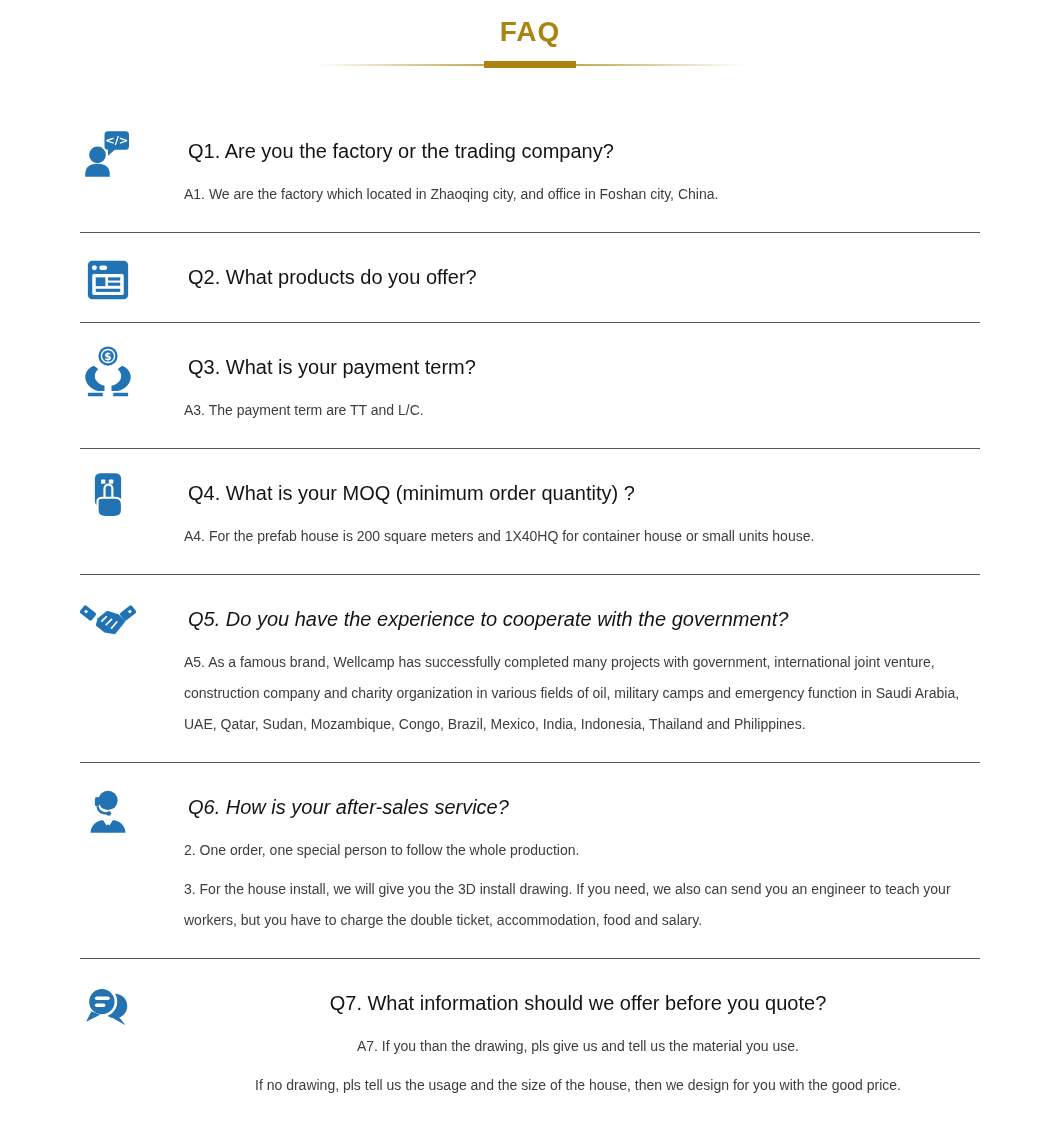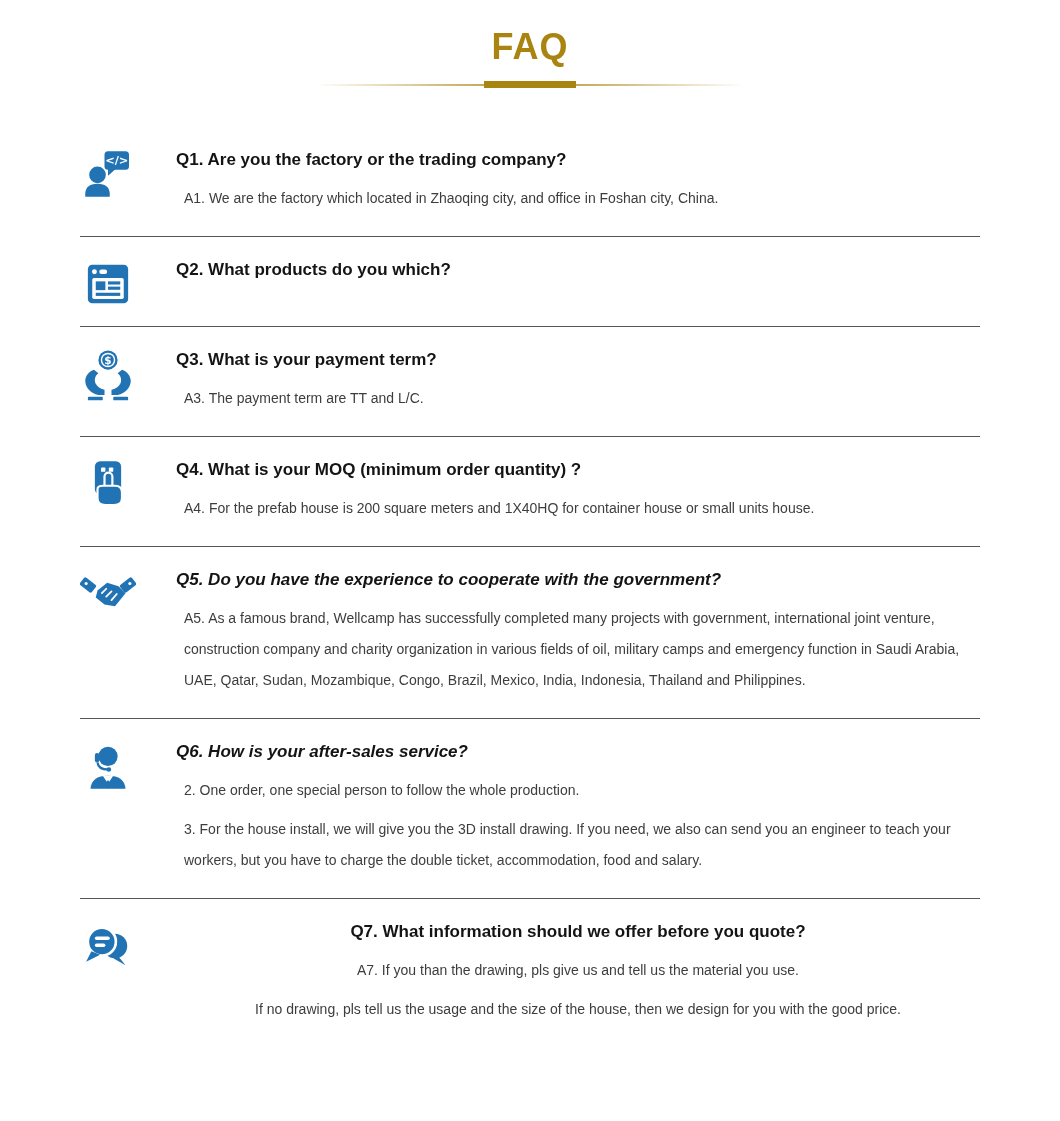--- a/index.html
+++ b/index.html
@@ -12,25 +12,25 @@
   body{
     width:1060px;
     min-height:1121px;
     background:#ffffff;
     font-family:"Liberation Sans","DejaVu Sans",sans-serif;
     color:#222;
   }
   
   .title-wrap{padding-top:16px;text-align:center;}
   .page-title{
-    font-size:36px;
+    font-size:28px;
     font-weight:bold;
     letter-spacing:1px;
     color:var(--accent);
-    margin:10px;
+    margin:0;
   }
   .divider{position:relative;width:430px;height:8px;margin:13px auto 0;}
   .divider-line{
     position:absolute;top:3px;left:0;right:0;height:2px;
     background:linear-gradient(90deg,
       rgba(170,132,17,0) 0%,
       rgba(170,132,17,.55) 30%,
       rgba(170,132,17,.85) 50%,
       rgba(170,132,17,.55) 70%,
       rgba(170,132,17,0) 100%);
@@ -50,23 +50,23 @@
   .faq-item:last-child{border-bottom:none;text-align:center;}
   .item-icon{
     flex:0 0 60px;
     margin-right:36px;
     margin-top:2px;
     color:var(--icon);
   }
   .item-icon svg{display:block;width:56px;height:56px;}
   .item-body{flex:1;min-width:0;}
   .question{
-    margin:0;
-    font-size:17px;
-    font-weight:bold;
+    margin:12px;
+    font-size:20px;
+    font-weight:normal;
     color:#141414;
     line-height:31px;
   }
   .question.italic{font-style:italic;}
   .answer{
     margin:8px;
     font-size:14px;
     color:#3d3d3d;
     line-height:31px;
   }
@@ -111,21 +111,21 @@
         <rect x="14" y="25" width="36" height="24" rx="2" fill="#fff"></rect>
         <g fill="currentColor">
           <rect x="18" y="29" width="11" height="10"></rect>
           <rect x="32" y="29" width="14" height="3.6"></rect>
           <rect x="32" y="35" width="14" height="3.6"></rect>
           <rect x="18" y="42" width="28" height="3.6"></rect>
         </g>
       </svg>
     </span>
     <div class="item-body">
-      <p class="question">Q2. What products do you which?</p>
+      <p class="question">Q2. What products do you offer?</p>
     </div>
   </section>
 
   <section class="faq-item">
     <span class="item-icon">
       <svg viewBox="0 0 64 64">
         <g fill="currentColor">
           <circle cx="32" cy="16" r="11"></circle>
           <path d="M16 27 l5 4 c-4 3 -5 8 -3 12 c2 4 6 6 10 7 l0 6 l-7 0 c-9 -2 -15 -9 -15 -16 c0 -6 4 -11 10 -13 z"></path>
           <path d="M48 27 l-5 4 c4 3 5 8 3 12 c-2 4 -6 6 -10 7 l0 6 l7 0 c9 -2 15 -9 15 -16 c0 -6 -4 -11 -10 -13 z"></path>

